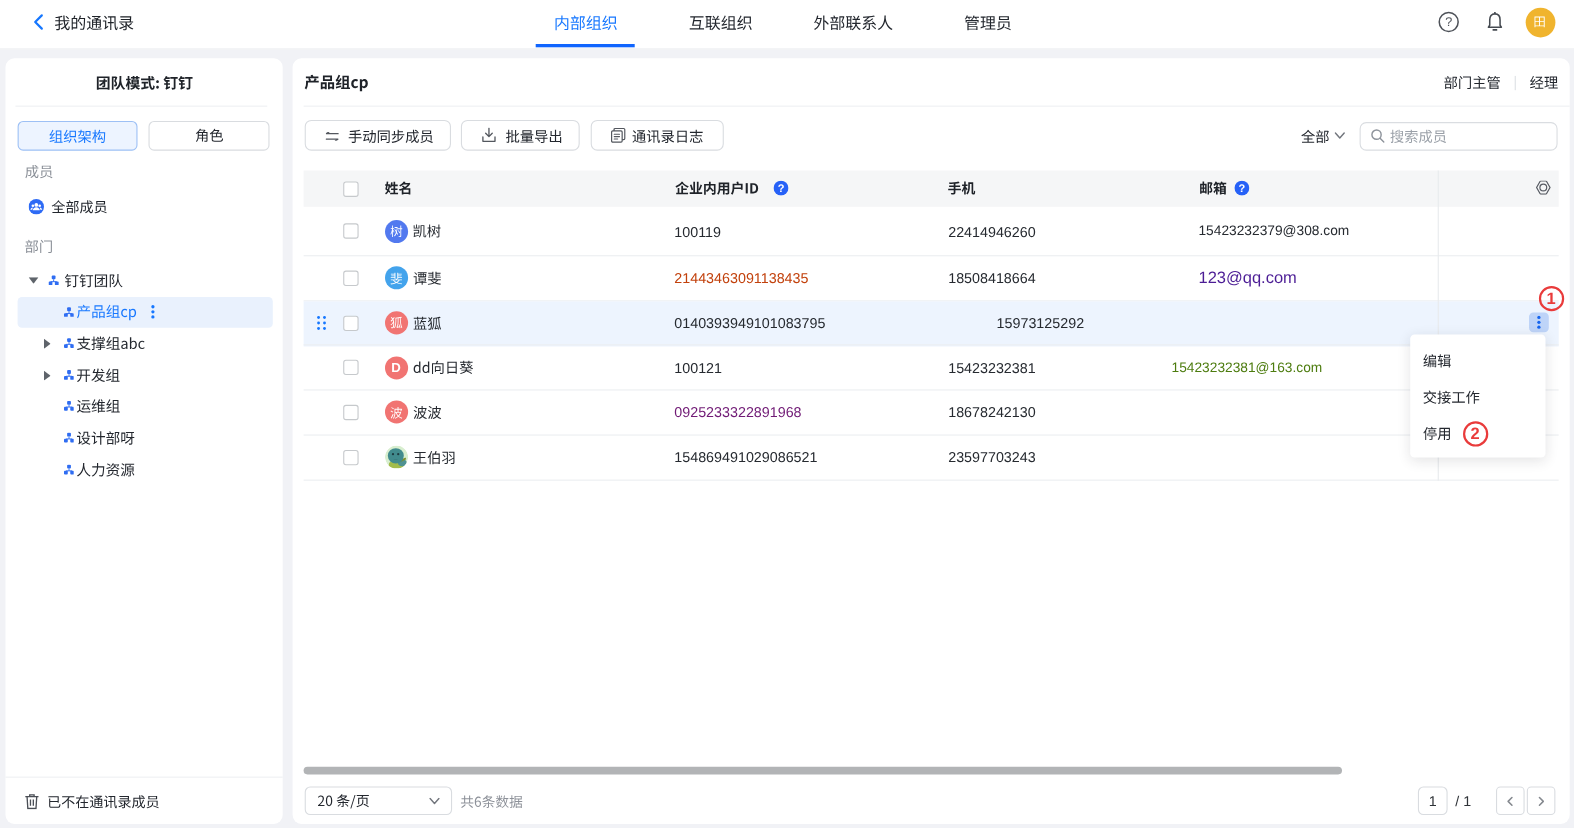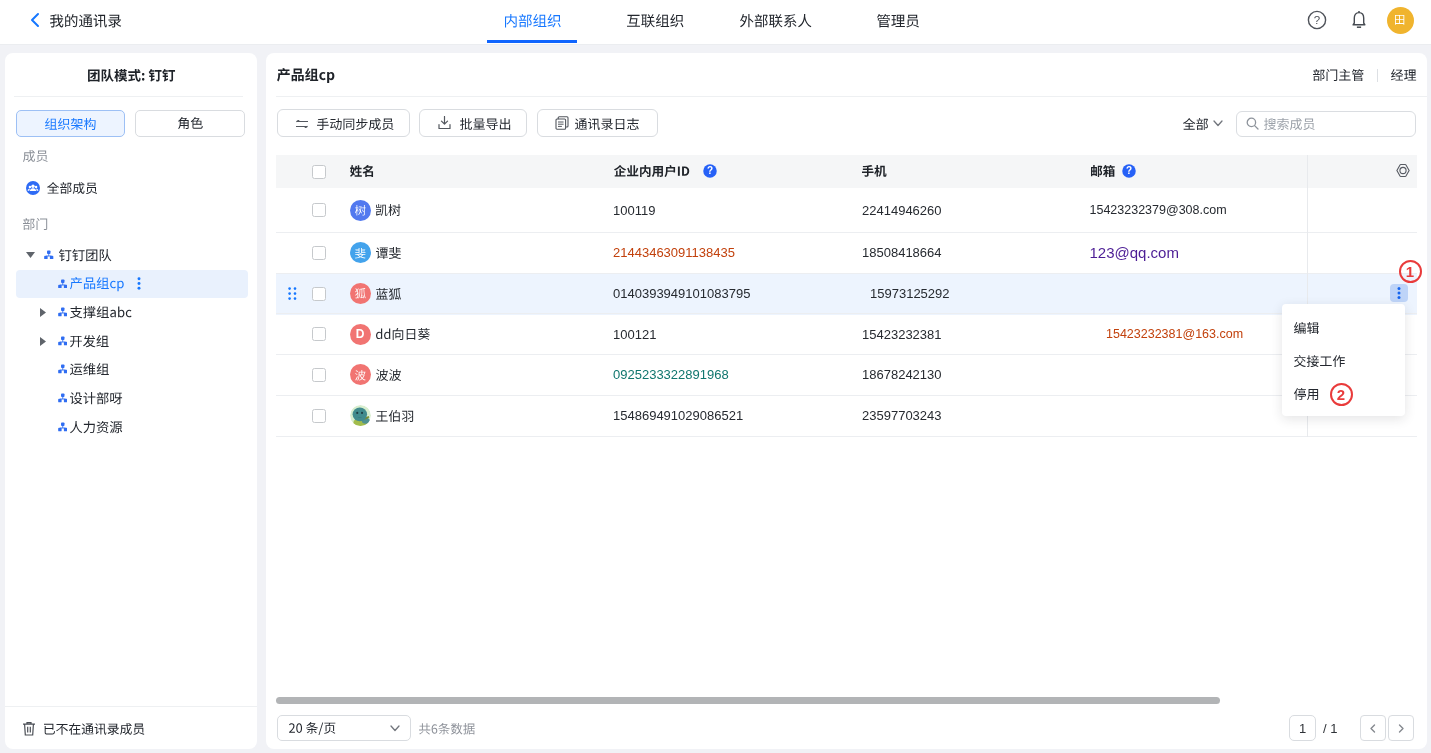--- a/index.html
+++ b/index.html
@@ -557,52 +557,52 @@
         <use href="#g91" x="0.0"></use>
       </g>
     </svg>
     <svg style="position:absolute;left:376.0px;top:287.6px;overflow:visible" width="24.99" height="11.89" viewBox="46.0 -842.0 1922.0 915.0">
       <g fill="#262a30" transform="scale(1,-1)">
         <use href="#g92" x="0.0"></use>
         <use href="#g91" x="1000.0"></use>
       </g>
     </svg>
     <div style="position:absolute;left:613px;top:284.05px;height:19px;line-height:19px;font-size:13px;color:#262a30;white-space:nowrap">0140393949101083795</div>
-    <div style="position:absolute;left:870px;top:284.05px;height:19px;line-height:19px;font-size:13px;color:#262a30;white-space:nowrap">15973125292</div>
+    <div style="position:absolute;left:906px;top:284.05px;height:19px;line-height:19px;font-size:13px;color:#262a30;white-space:nowrap">15973125292</div>
     <div style="position:absolute;left:276px;top:354.1px;width:1141px;height:1px;background:#eceef1;"></div>
     <div style="position:absolute;left:312px;top:327.25px;width:14px;height:14px;background:#fff;border:1px solid #c6c9cc;border-radius:2.5px;box-sizing:border-box;"></div>
     <div style="position:absolute;left:349.5px;top:323.75px;width:21px;height:21px;background:#f17472;border-radius:50%;"></div>
     <div style="position:absolute;left:360px;transform:translateX(-50%);top:325.25px;height:18px;line-height:18px;font-size:12px;color:#fff;font-weight:bold;white-space:nowrap">D</div>
     <svg style="position:absolute;left:376.0px;top:328.2px;overflow:visible" width="54.05" height="12.02" viewBox="53.0 -842.0 4158.0 925.0">
       <g fill="#262a30" transform="scale(1,-1)">
         <use href="#g93" x="0.0"></use>
         <use href="#g93" x="620.0"></use>
         <use href="#g94" x="1240.0"></use>
         <use href="#g70" x="2240.0"></use>
         <use href="#g95" x="3240.0"></use>
       </g>
     </svg>
     <div style="position:absolute;left:613px;top:324.75px;height:19px;line-height:19px;font-size:13px;color:#262a30;white-space:nowrap">100121</div>
     <div style="position:absolute;left:862px;top:324.75px;height:19px;line-height:19px;font-size:13px;color:#262a30;white-space:nowrap">15423232381</div>
-    <div style="position:absolute;left:1106px;top:325px;height:18px;line-height:18px;font-size:12.5px;color:#c2410c;white-space:nowrap">15423232381@163.com</div>
+    <div style="position:absolute;left:1065px;top:325px;height:18px;line-height:18px;font-size:12.5px;color:#4d7c0f;white-space:nowrap">15423232381@163.com</div>
     <div style="position:absolute;left:276px;top:394.8px;width:1141px;height:1px;background:#eceef1;"></div>
     <div style="position:absolute;left:312px;top:367.95px;width:14px;height:14px;background:#fff;border:1px solid #c6c9cc;border-radius:2.5px;box-sizing:border-box;"></div>
     <div style="position:absolute;left:349.5px;top:364.45px;width:21px;height:21px;background:#f17472;border-radius:50%;"></div>
     <svg style="position:absolute;left:354.7px;top:369.6px;overflow:visible" width="10.68" height="10.61" viewBox="38.0 -841.0 929.0 923.0">
       <g fill="#fff" transform="scale(1,-1)">
         <use href="#g96" x="0.0"></use>
       </g>
     </svg>
     <svg style="position:absolute;left:376.0px;top:369.0px;overflow:visible" width="25.08" height="12.00" viewBox="38.0 -841.0 1929.0 923.0">
       <g fill="#262a30" transform="scale(1,-1)">
         <use href="#g96" x="0.0"></use>
         <use href="#g96" x="1000.0"></use>
       </g>
     </svg>
-    <div style="position:absolute;left:613px;top:365.45px;height:19px;line-height:19px;font-size:13px;color:#0f766e;white-space:nowrap">0925233322891968</div>
+    <div style="position:absolute;left:613px;top:365.45px;height:19px;line-height:19px;font-size:13px;color:#701a75;white-space:nowrap">0925233322891968</div>
     <div style="position:absolute;left:862px;top:365.45px;height:19px;line-height:19px;font-size:13px;color:#262a30;white-space:nowrap">18678242130</div>
     <div style="position:absolute;left:276px;top:435.5px;width:1141px;height:1px;background:#eceef1;"></div>
     <div style="position:absolute;left:312px;top:408.65px;width:14px;height:14px;background:#fff;border:1px solid #c6c9cc;border-radius:2.5px;box-sizing:border-box;"></div>
     <svg style="position:absolute;left:349.5px;top:405.15px" width="21" height="21" viewBox="0 0 22 22">
       <defs>
         <clipPath id="avc">
           <circle cx="11" cy="11" r="11"></circle>
         </clipPath>
       </defs>
       <g clip-path="url(#avc)">

